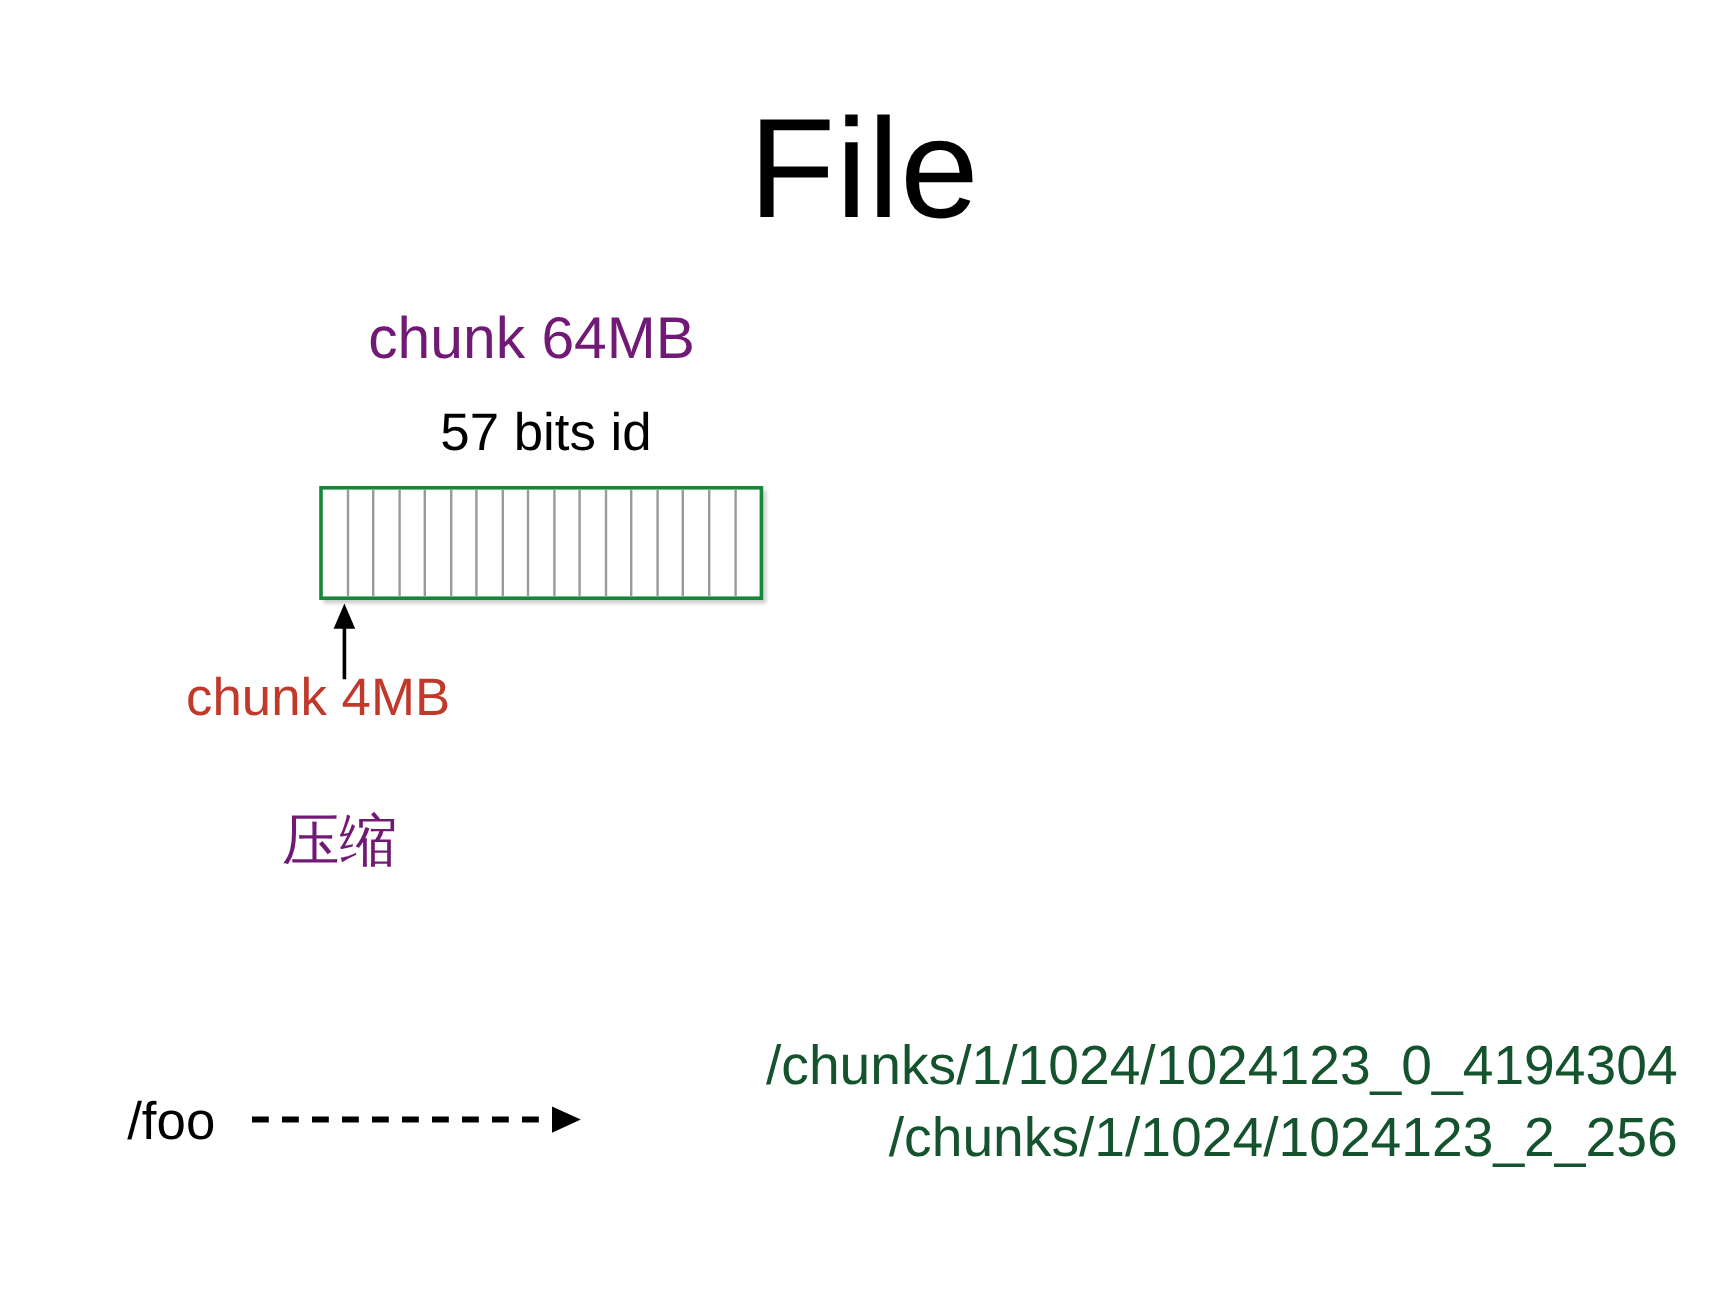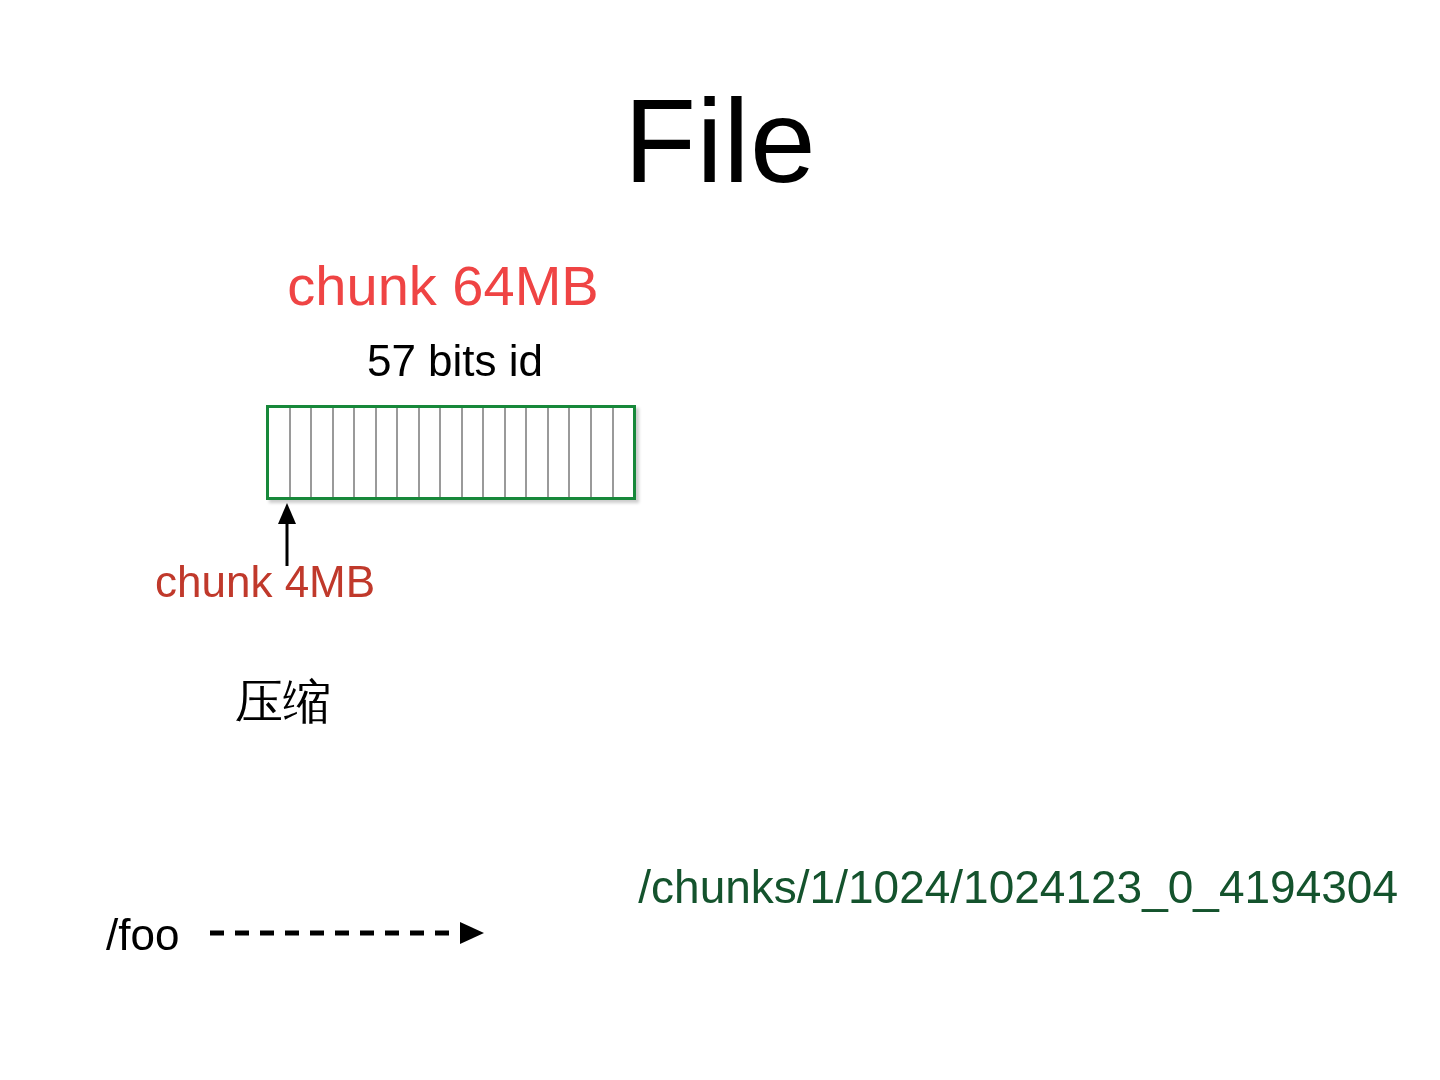--- a/index.html
+++ b/index.html
@@ -32,24 +32,24 @@
     color: #000000;
   }
 
   
   #chunk-label {
     position: absolute;
     left: 263px;
     top: 258px;
     width: 360px;
     text-align: center;
-    font-size: 56px;
-    font-weight: 300;
-    line-height: 1;
-    color: #ef4444;
+    font-size: 49px;
+    font-weight: 300;
+    line-height: 1;
+    color: #701a75;
     white-space: nowrap;
   }
   #id-label {
     position: absolute;
     left: 275px;
     top: 339px;
     width: 360px;
     text-align: center;
     font-size: 44px;
     font-weight: 300;
@@ -107,21 +107,21 @@
   }
 
   
   #compress-label {
     position: absolute;
     left: 235px;
     top: 678px;
     font-size: 48px;
     font-weight: 400;
     line-height: 1;
-    color: #000000;
+    color: #701a75;
     white-space: nowrap;
   }
 
   
   #foo-label {
     position: absolute;
     left: 106px;
     top: 913px;
     font-size: 44px;
     font-weight: 300;
@@ -195,15 +195,16 @@
 
   <div id="foo-label">/foo</div>
 
   <svg id="dashed-arrow" viewBox="0 0 280 30">
     <line x1="2" y1="15" x2="252" y2="15" stroke="#000000" stroke-width="5" stroke-dasharray="14 11"></line>
     <polygon points="276,15 252,4 252,26" fill="#000000"></polygon>
   </svg>
 
   <div id="paths">
     <div class="path-line">/chunks/1/1024/1024123_0_4194304</div>
+    <div class="path-line">/chunks/1/1024/1024123_2_256</div>
   </div>
 
 </div>
 
 </body></html>

